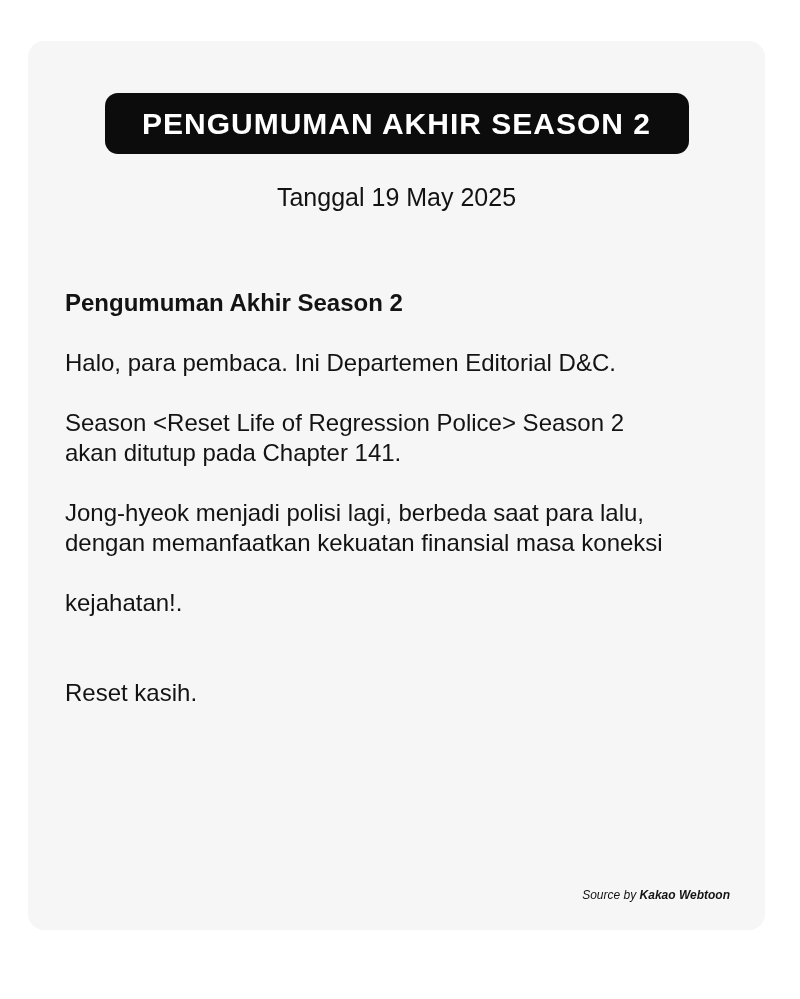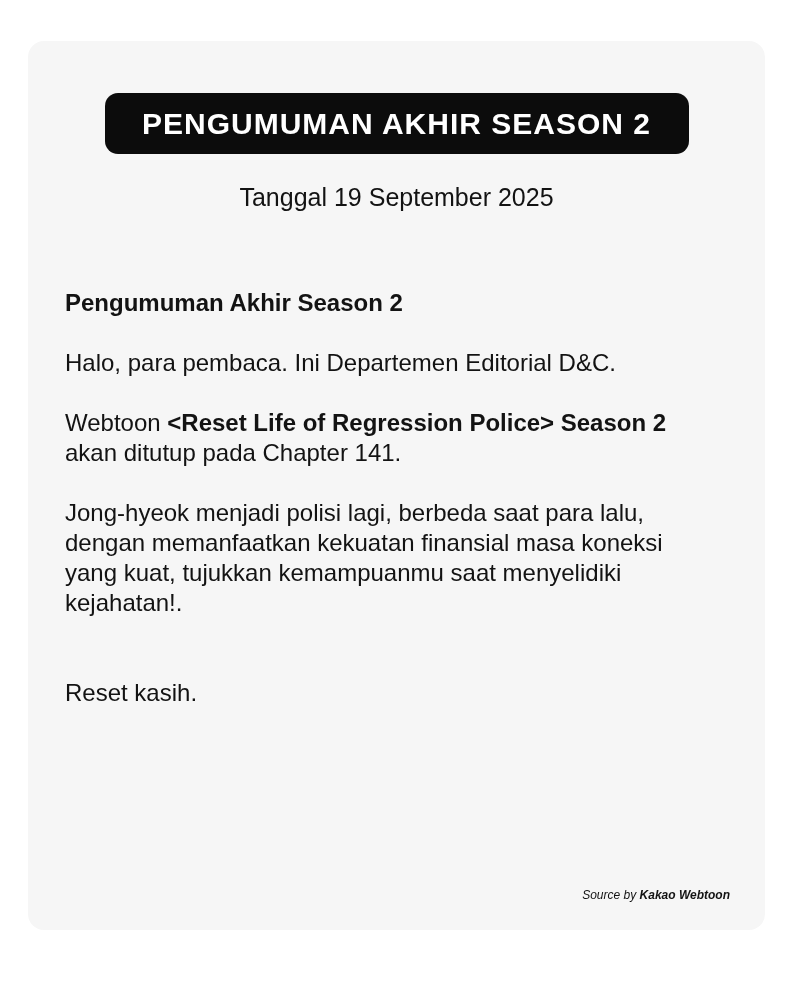--- a/index.html
+++ b/index.html
@@ -58,21 +58,21 @@
     line-height: 30px;
     color: #131313;
   }
   .content p {
     margin: 0 0 30px 0;
   }
   .content .heading {
     font-weight: bold;
   }
   .content strong {
-    font-weight: bold;
+    font-weight: normal;
   }
   .source-line {
     position: absolute;
     right: 35px;
     bottom: 25px;
     font-style: italic;
     font-size: 12px;
     line-height: 20px;
     color: #131313;
     white-space: nowrap;
@@ -84,39 +84,39 @@
 </head>
 <body>
 
 <div class="page">
   <div class="card">
 
     <div class="banner">
       <span class="banner-title">PENGUMUMAN AKHIR SEASON 2</span>
     </div>
 
-    <div class="date-line">Tanggal 19 September 2025</div>
+    <div class="date-line">Tanggal 19 May 2025</div>
 
     <div class="content">
 
       <p class="heading">Pengumuman Akhir Season 2</p>
 
       <p>
         <span>Halo, para pembaca. Ini Departemen Editorial D&amp;C.</span>
       </p>
 
       <p>
-        <span>Webtoon </span><strong>&lt;Reset Life of Regression Police&gt; Season 2</strong><br>
+        <span>Season </span><strong>&lt;Reset Life of Regression Police&gt; Season 2</strong><br>
         <span>akan ditutup pada Chapter 141.</span>
       </p>
 
       <p>
         <span>Jong-hyeok menjadi polisi lagi, berbeda saat para lalu,</span><br>
         <span>dengan memanfaatkan kekuatan finansial masa koneksi</span><br>
-        <span>yang kuat, tujukkan kemampuanmu saat menyelidiki</span><br>
+        <br>
         <span>kejahatan!.</span>
       </p>
 
       <p>
         <br>
         <span>Reset kasih.</span>
       </p>
 
     </div>
 

